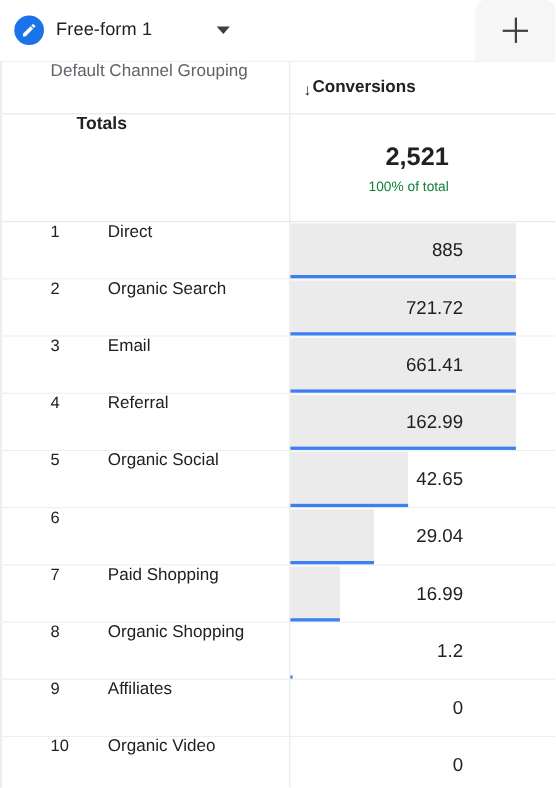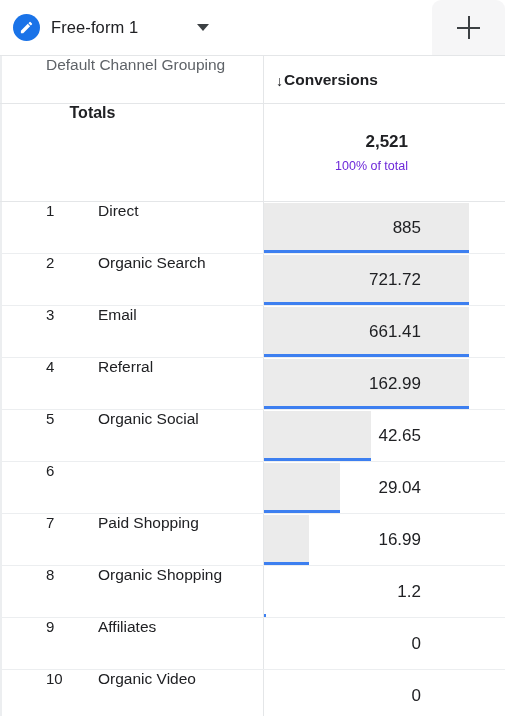--- a/index.html
+++ b/index.html
@@ -153,27 +153,27 @@
   .row-totals { height: 98px; border-bottom: 1px solid #e4e6e8; }
   .row-totals .cell-dim { justify-content: center; padding-right: 104px; }
   .totals-label {
     font-size: 16px;
     font-weight: bold;
     color: #202124;
     margin-left: 24px;
   }
   .row-totals .cell-met { padding-right: 61px; gap: 7px; }
   .totals-value {
-    font-size: 17px;
+    font-size: 23px;
     font-weight: bold;
     color: #202124;
   }
   .totals-sub {
     font-size: 12.5px;
-    color: #6d28d9;
+    color: #15803d;
   }
 
   
   .row-data { height: 52px; border-bottom: 1px solid #eceef0; }
   .rank {
     position: absolute;
     left: 44px;
     font-size: 15px;
     color: #202124;
   }

